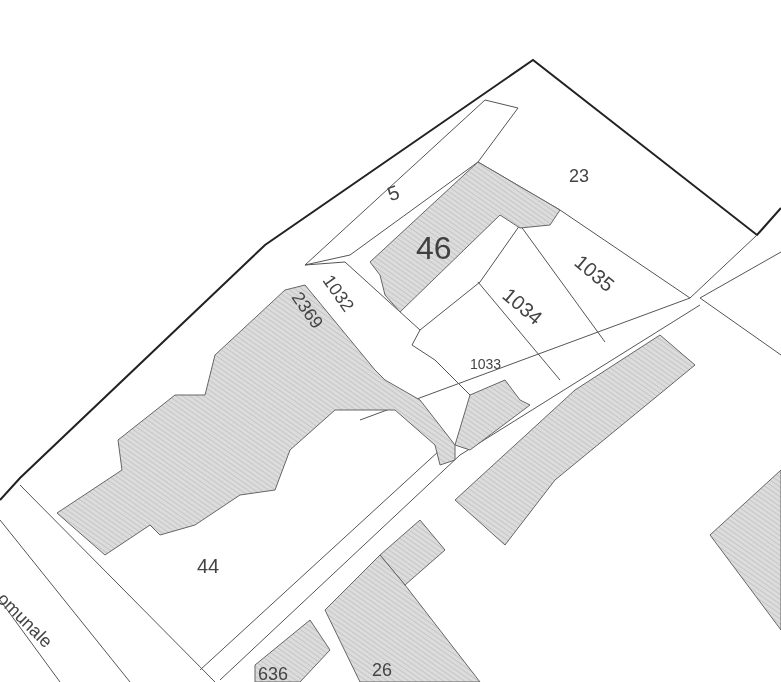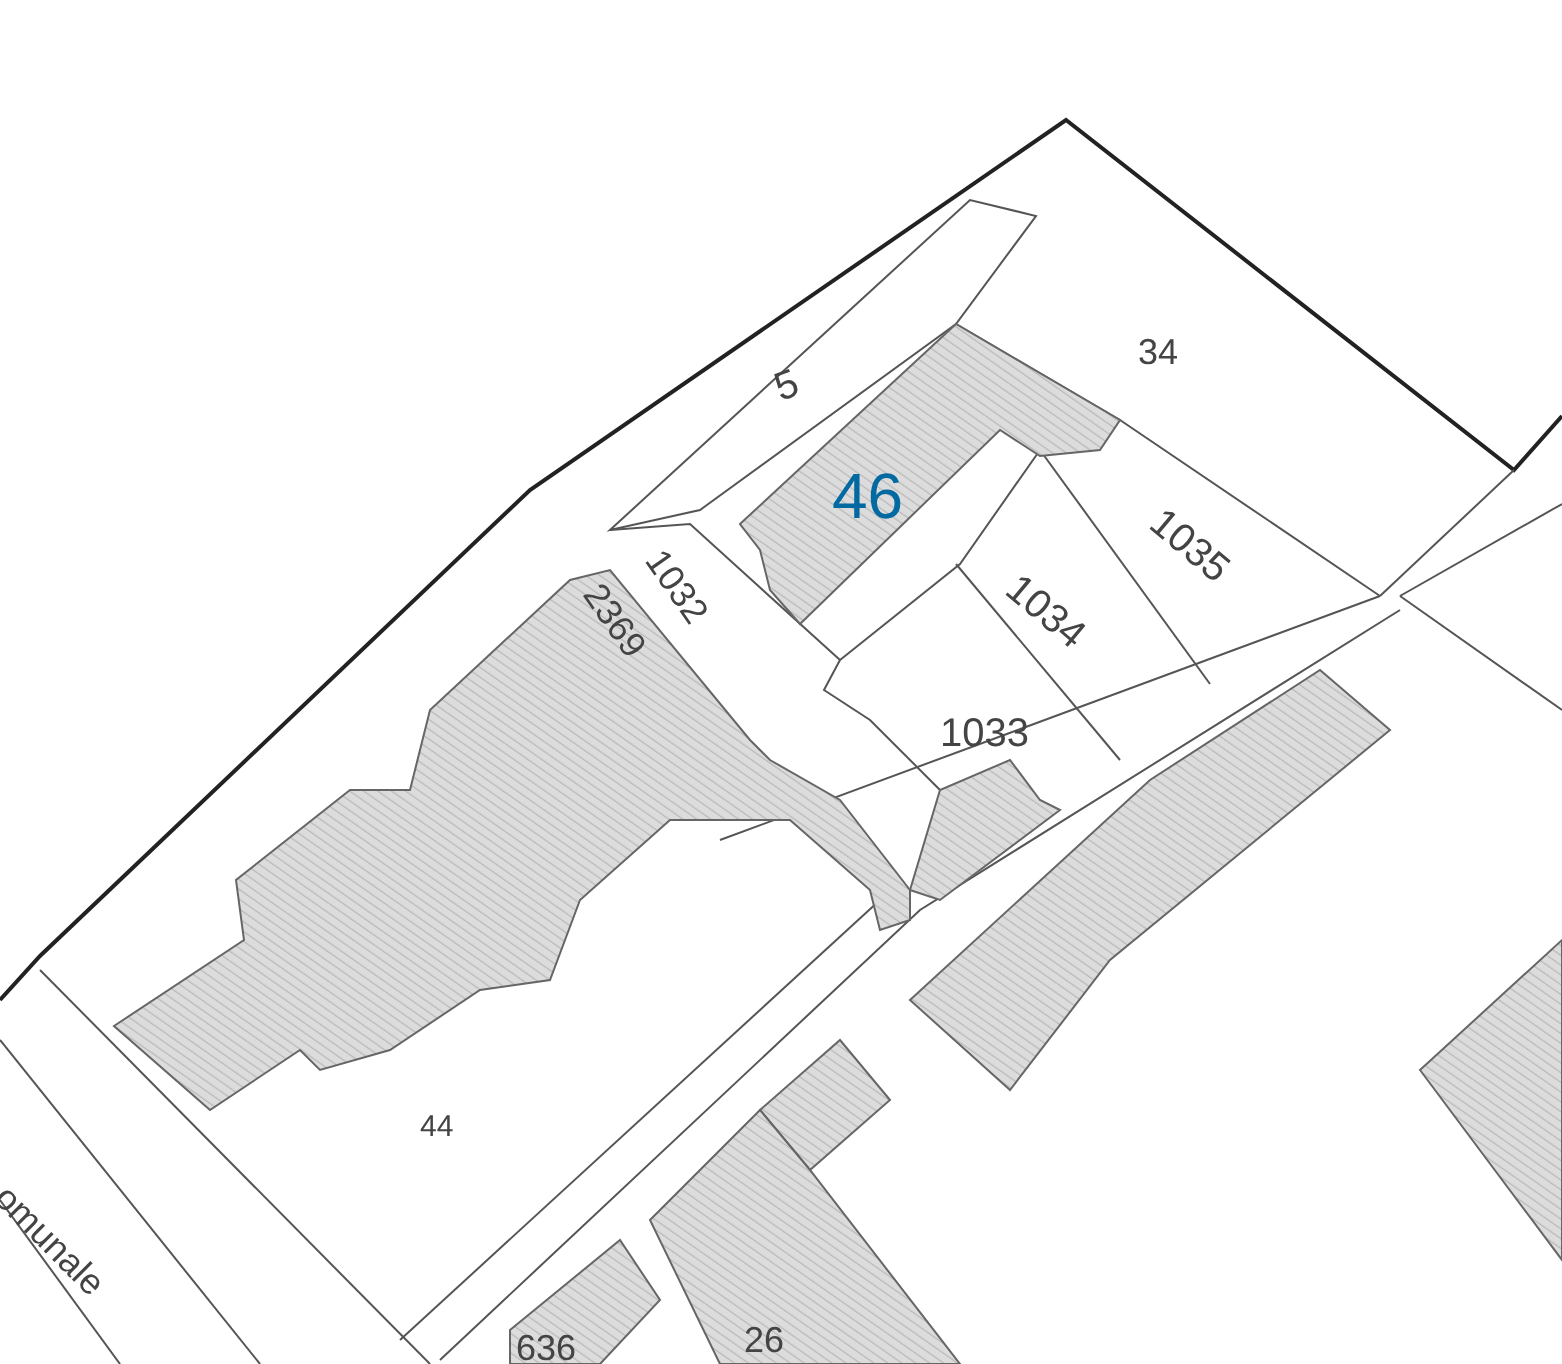--- a/index.html
+++ b/index.html
@@ -49,24 +49,24 @@
     <polygon points="455,445 470,395 505,380 520,400 530,405 470,450"></polygon>
     <polygon points="455,500 575,390 660,335 695,365 555,480 505,545"></polygon>
     <polygon points="710,535 781,470 781,630"></polygon>
     <polygon points="380,555 420,520 445,550 405,585"></polygon>
     <polygon points="325,610 380,555 405,585 480,682 360,682"></polygon>
     <polygon points="255,665 310,620 330,650 300,682 255,682"></polygon>
   </g>
 </svg>
 
 <span class="lbl" style="left:388px;top:182px;font-size:20px;transform:rotate(-20deg);">5</span>
-<span class="lbl" style="left:416px;top:230px;font-size:32px;color:#0369a1;">46</span>
-<span class="lbl" style="left:569px;top:166px;font-size:18px;">34</span>
+<span class="lbl" style="left:416px;top:230px;font-size:32px;color:#404040;">46</span>
+<span class="lbl" style="left:569px;top:166px;font-size:18px;">23</span>
 <span class="lbl" style="left:318px;top:283px;font-size:18px;transform:rotate(55deg);">1032</span>
 <span class="lbl" style="left:287px;top:300px;font-size:18px;transform:rotate(55deg);">2369</span>
-<span class="lbl" style="left:470px;top:356px;font-size:20px;">1033</span>
+<span class="lbl" style="left:470px;top:356px;font-size:14px;">1033</span>
 <span class="lbl" style="left:500px;top:295px;font-size:20px;transform:rotate(40deg);">1034</span>
 <span class="lbl" style="left:572px;top:262px;font-size:20px;transform:rotate(40deg);">1035</span>
-<span class="lbl" style="left:210px;top:555px;font-size:15px;">44</span>
+<span class="lbl" style="left:197px;top:555px;font-size:20px;">44</span>
 <span class="lbl" style="left:258px;top:664px;font-size:18px;">636</span>
 <span class="lbl" style="left:372px;top:660px;font-size:18px;">26</span>
 <span class="lbl" style="left:-10px;top:610px;font-size:18px;transform:rotate(45deg);">omunale</span>
 </div>
 
 </body></html>

